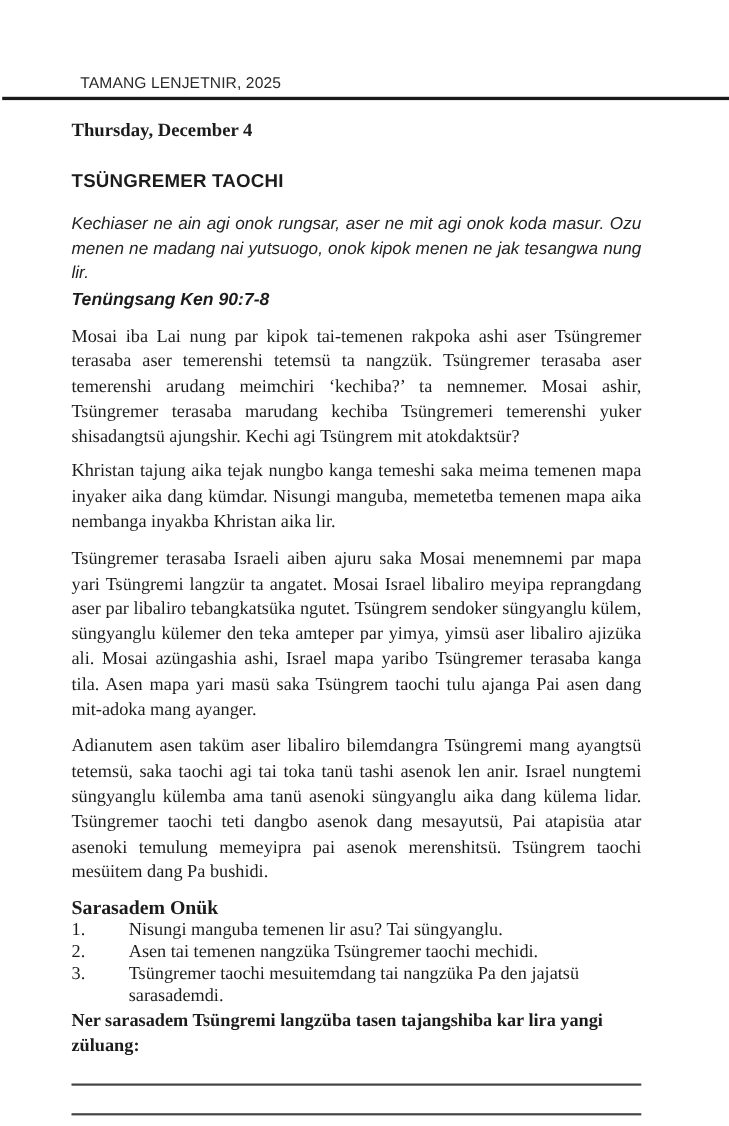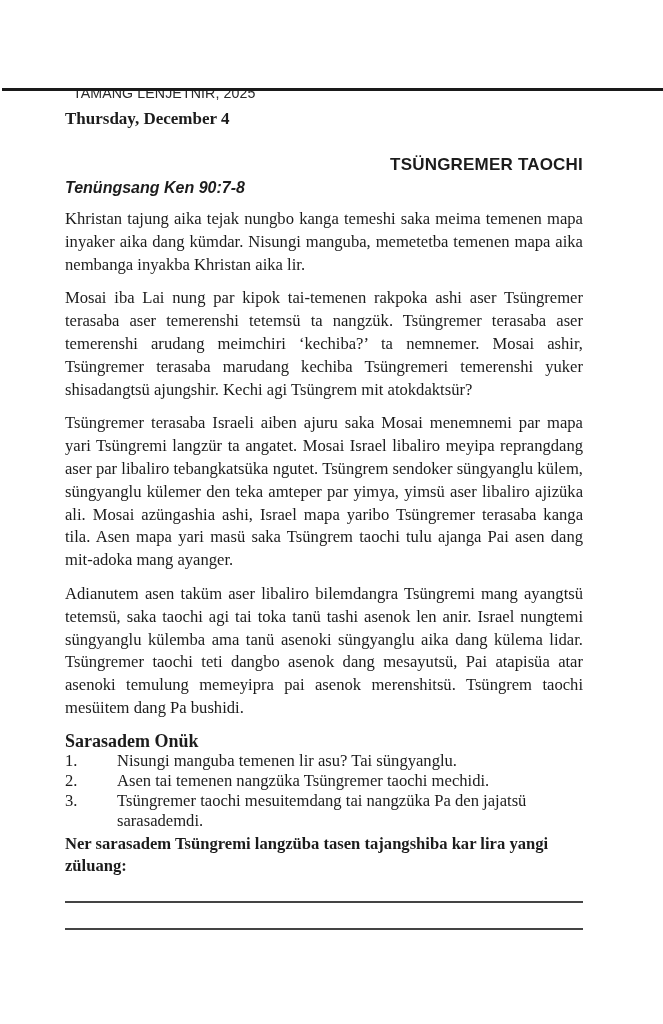--- a/index.html
+++ b/index.html
@@ -1,22 +1,22 @@
 <!DOCTYPE html>
 <html><head>
 <meta charset="utf-8">
 <style>
   html, body { margin:0; padding:0; background:#ffffff; }
   body { width:663px; height:1024px; position:relative; overflow:hidden; color:#1c1c1c; }
-  .header { position:absolute; left:73px; right:73px; top:85px; display:flex; justify-content:space-between;
+  .header { position:absolute; left:73px; right:73px; top:68px; display:flex; justify-content:space-between;
             font-family:"Liberation Sans", sans-serif; font-size:14.2px; color:#2a2a2a; letter-spacing:0.1px; }
   .rule-top { position:absolute; left:2px; right:0; top:88px; height:3px; background:#1a1a1a; }
   .content { position:absolute; left:65px; width:518px; top:108px; font-family:"Liberation Serif", serif; }
   .day { font-weight:bold; font-size:17px; margin:0; line-height:22px; }
-  .title { text-align:right; font-family:"Liberation Sans", sans-serif; font-weight:bold; font-size:17px; margin:24px 0 0 0; line-height:22px; letter-spacing:0.2px; }
+  .title { text-align:left; font-family:"Liberation Sans", sans-serif; font-weight:bold; font-size:17px; margin:24px 0 0 0; line-height:22px; letter-spacing:0.2px; }
   .verse { font-style:italic; font-family:"Liberation Sans", sans-serif; font-size:15.6px; line-height:22.5px; margin:17px 0 0 0; text-align:justify; color:#222; }
   .ref { text-align:left; font-weight:bold; font-style:italic; font-family:"Liberation Sans", sans-serif; font-size:16px; margin:1px 0 0 0; line-height:22px; }
   .para { font-size:16.6px; line-height:22.8px; margin:11px 0 0 0; text-align:justify; }
   .para.first { margin-top:9px; }
   .qtitle { font-weight:bold; font-size:18px; margin:11px 0 0 0; line-height:20px; }
   ol.qs { list-style:none; margin:0; padding:0; }
   ol.qs li { display:flex; font-size:16.6px; line-height:20px; }
   ol.qs li .num { width:52px; flex:none; }
   .instr { font-weight:bold; font-size:16.6px; line-height:22px; margin:2px 0 0 0; }
   .line { height:2px; background:#444; margin-top:24px; }
@@ -27,24 +27,25 @@
 
 <div class="header">
   <span>TAMANG LENJETNIR, 2025</span>
 </div>
 <div class="rule-top"></div>
 
 <div class="content">
   <h2 class="day">Thursday, December 4</h2>
   <h1 class="title">TSÜNGREMER TAOCHI</h1>
 
+  <p class="verse">Kechiaser ne ain agi onok rungsar, aser ne mit agi onok koda masur. Ozu menen ne madang nai yutsuogo, onok kipok menen ne jak tesangwa nung lir.</p>
   <p class="ref">Tenüngsang Ken 90:7-8</p>
 
+  <p class="para">Mosai iba Lai nung par kipok tai-temenen rakpoka ashi aser Tsüngremer terasaba aser temerenshi tetemsü ta nangzük. Tsüngremer terasaba aser temerenshi arudang meimchiri ‘kechiba?’ ta nemnemer. Mosai ashir, Tsüngremer terasaba marudang kechiba Tsüngremeri temerenshi yuker shisadangtsü ajungshir. Kechi agi Tsüngrem mit atokdaktsür?</p>
   <p class="para first">Khristan tajung aika tejak nungbo kanga temeshi saka meima temenen mapa inyaker aika dang kümdar. Nisungi manguba, memetetba temenen mapa aika nembanga inyakba Khristan aika lir.</p>
-  <p class="para">Mosai iba Lai nung par kipok tai-temenen rakpoka ashi aser Tsüngremer terasaba aser temerenshi tetemsü ta nangzük. Tsüngremer terasaba aser temerenshi arudang meimchiri ‘kechiba?’ ta nemnemer. Mosai ashir, Tsüngremer terasaba marudang kechiba Tsüngremeri temerenshi yuker shisadangtsü ajungshir. Kechi agi Tsüngrem mit atokdaktsür?</p>
   <p class="para">Tsüngremer terasaba Israeli aiben ajuru saka Mosai menemnemi par mapa yari Tsüngremi langzür ta angatet. Mosai Israel libaliro meyipa reprangdang aser par libaliro tebangkatsüka ngutet. Tsüngrem sendoker süngyanglu külem, süngyanglu külemer den teka amteper par yimya, yimsü aser libaliro ajizüka ali. Mosai azüngashia ashi, Israel mapa yaribo Tsüngremer terasaba kanga tila. Asen mapa yari masü saka Tsüngrem taochi tulu ajanga Pai asen dang mit-adoka mang ayanger.</p>
   <p class="para">Adianutem asen taküm aser libaliro bilemdangra Tsüngremi mang ayangtsü tetemsü, saka taochi agi tai toka tanü tashi asenok len anir. Israel nungtemi süngyanglu külemba ama tanü asenoki süngyanglu aika dang külema lidar. Tsüngremer taochi teti dangbo asenok dang mesayutsü, Pai atapisüa atar asenoki temulung memeyipra pai asenok merenshitsü. Tsüngrem taochi mesüitem dang Pa bushidi.</p>
 
   <h3 class="qtitle">Sarasadem Onük</h3>
   <ol class="qs">
     <li>
       <span class="num">1.</span>
       <span>Nisungi manguba temenen lir asu? Tai süngyanglu.</span>
     </li>
     <li>

